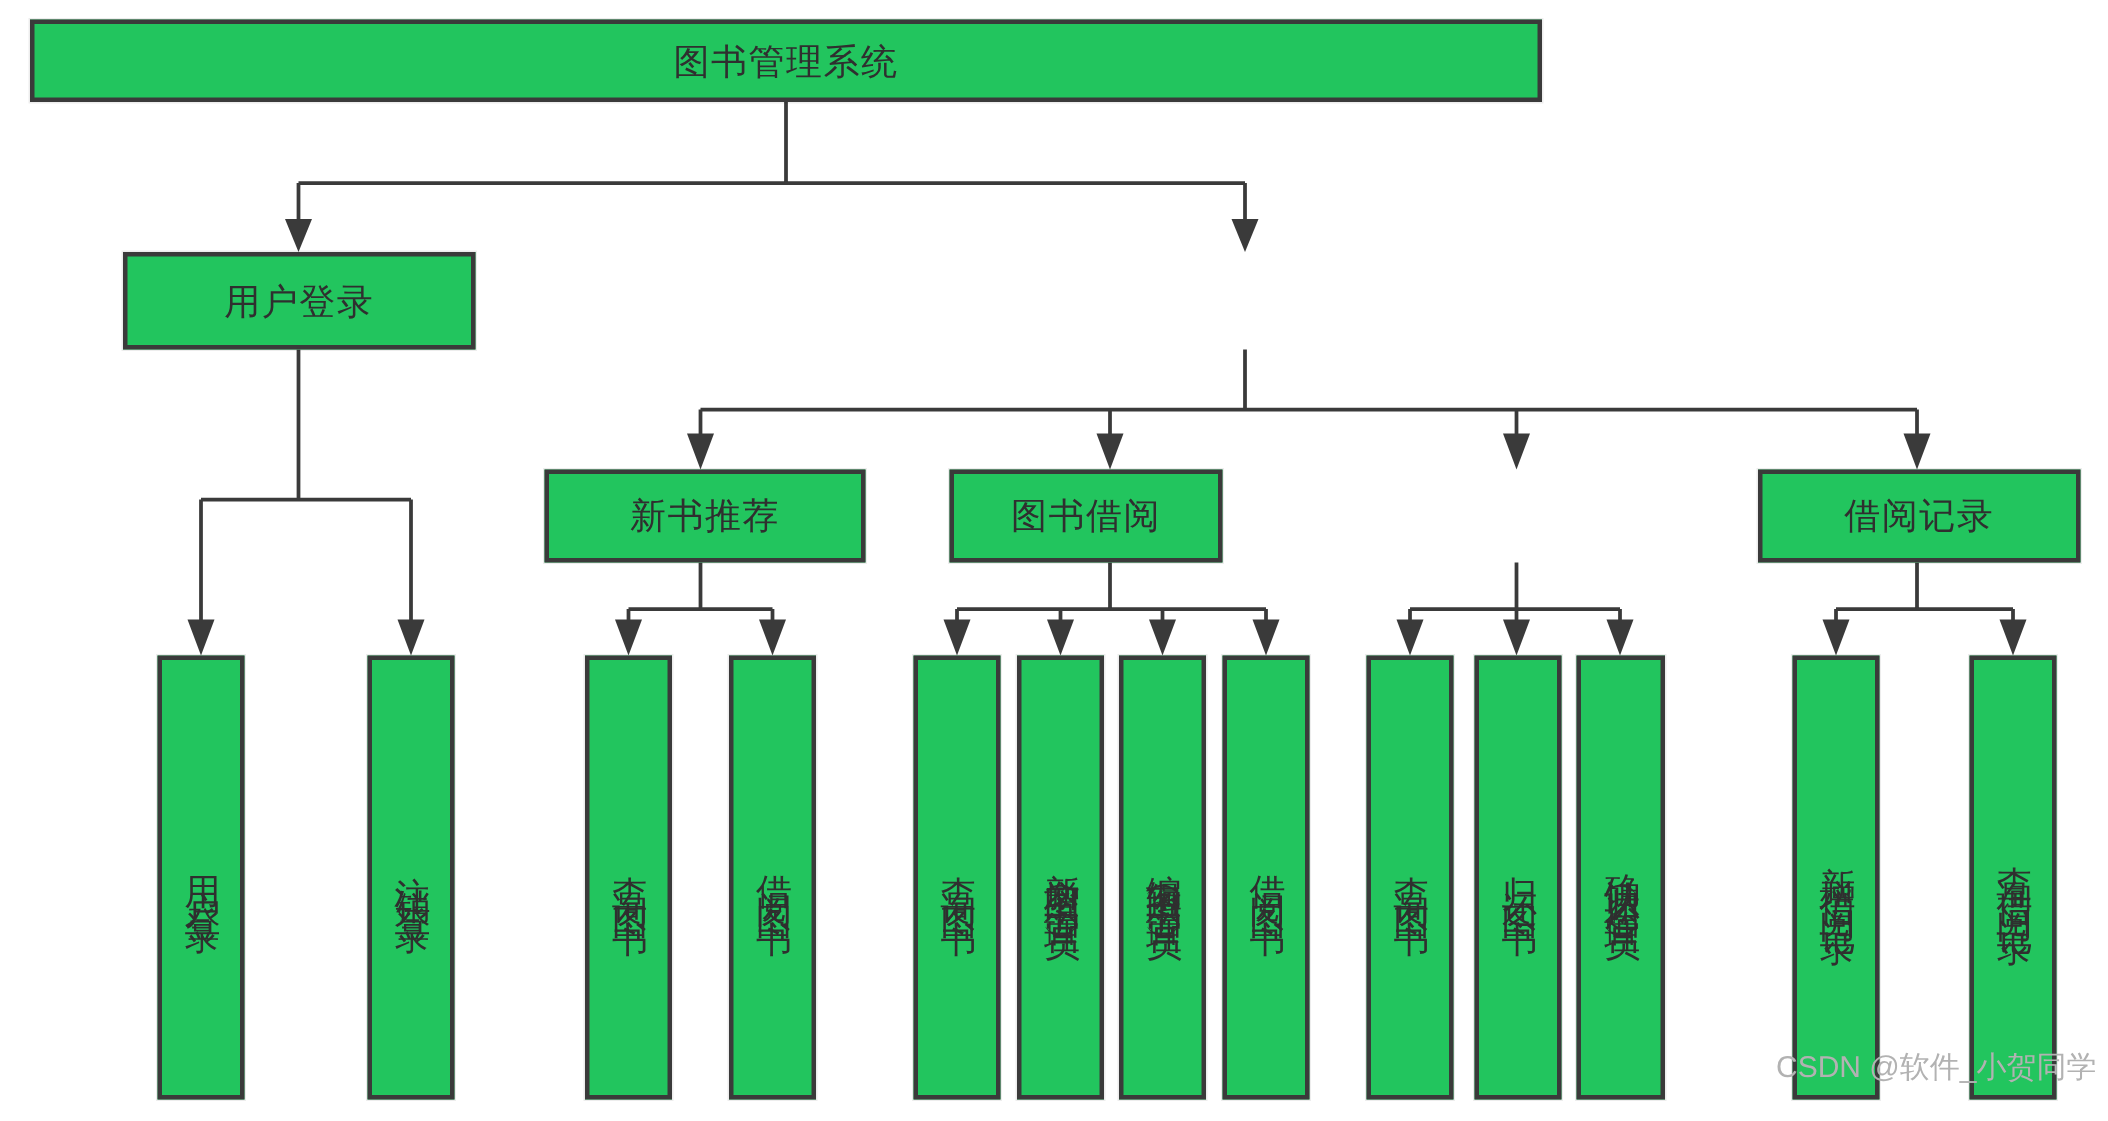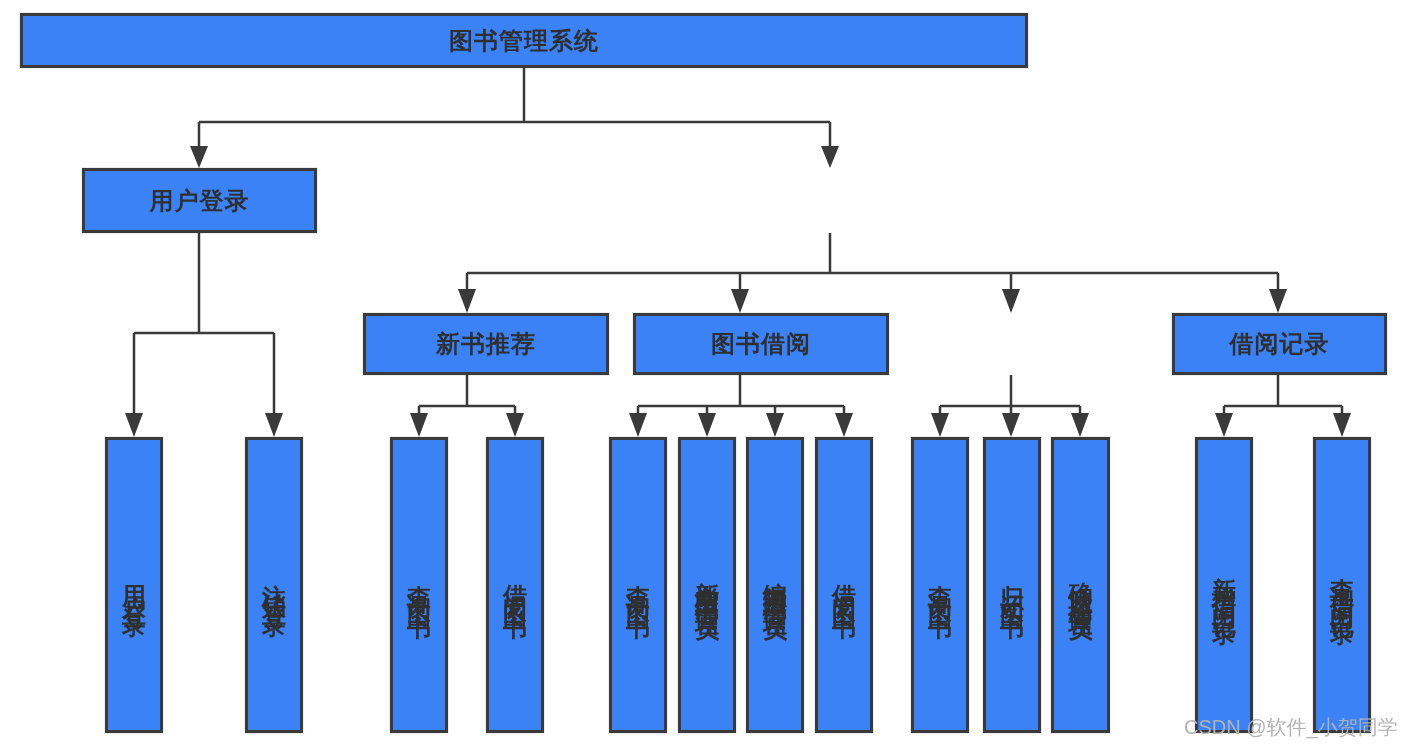--- a/index.html
+++ b/index.html
@@ -17,40 +17,39 @@
     background:var(--bg);
     overflow:hidden;
   }
   svg.wires{position:absolute;left:0;top:0;width:1405px;height:747px;}
   svg.wires path{stroke:var(--line);stroke-width:2.5;fill:none;}
   svg.wires polygon{fill:var(--line);stroke:none;}
   .node{
     position:absolute;
     box-sizing:border-box;
     border:3px solid var(--border);
-    background:#3b82f6;
+    background:#22c55e;
     display:flex;align-items:center;justify-content:center;
     color:var(--text);
     font-size:24px;
     letter-spacing:1px;
     box-shadow:0 0 0 1px rgba(0,0,0,0.07);
     z-index:2;
-    font-weight:bold;
   }
   .vnode span{
     writing-mode:vertical-rl;
     text-orientation:mixed;
     white-space:nowrap;
   }
   .ls4 span{letter-spacing:10px;}
   .ls6 span{letter-spacing:9px;}
   .ls9 span{letter-spacing:5px;}
   .watermark{
     position:absolute;
-    left:1184px;top:714px;
+    left:1184px;top:698px;
     font-size:20px;
     color:var(--watermark);
     white-space:nowrap;
     z-index:3;
   }
 </style>
 </head>
 <body>
 
 <div class="canvas">
@@ -88,22 +87,22 @@
 
     <path d="M1278 375 V406 M1224 406 H1342 M1224 406 V419 M1342 406 V419"></path>
     <polygon points="1215,413 1233,413 1224,437"></polygon>
     <polygon points="1333,413 1351,413 1342,437"></polygon>
   </svg>
 
   <div class="node" style="left:20px;top:13px;width:1008px;height:55px;">图书管理系统</div>
 
   <div class="node" style="left:82px;top:168px;width:235px;height:65px;">用户登录</div>
 
-  <div class="node" style="left:363px;top:313px;width:246px;height:62px;">新书推荐</div>
-  <div class="node" style="left:633px;top:313px;width:256px;height:62px;">图书借阅</div>
+  <div class="node" style="left:363px;top:313px;width:214px;height:62px;">新书推荐</div>
+  <div class="node" style="left:633px;top:313px;width:182px;height:62px;">图书借阅</div>
   <div class="node" style="left:1172px;top:313px;width:215px;height:62px;">借阅记录</div>
 
   <div class="node vnode ls4" style="left:105px;top:437px;width:58px;height:296px;">
     <span>用户登录</span>
     </div>
   <div class="node vnode ls4" style="left:245px;top:437px;width:58px;height:296px;">
     <span>注销登录</span>
     </div>
 
   <div class="node vnode ls4" style="left:390px;top:437px;width:58px;height:296px;">

